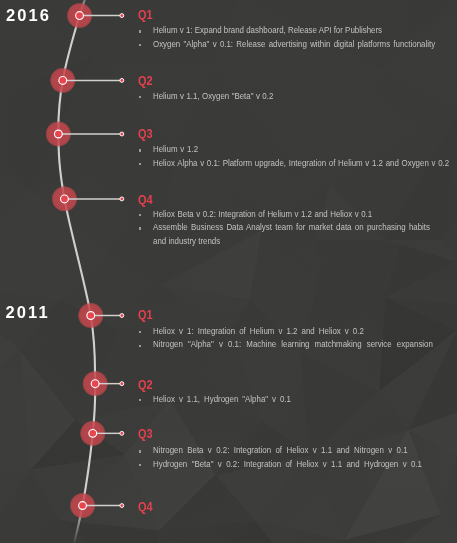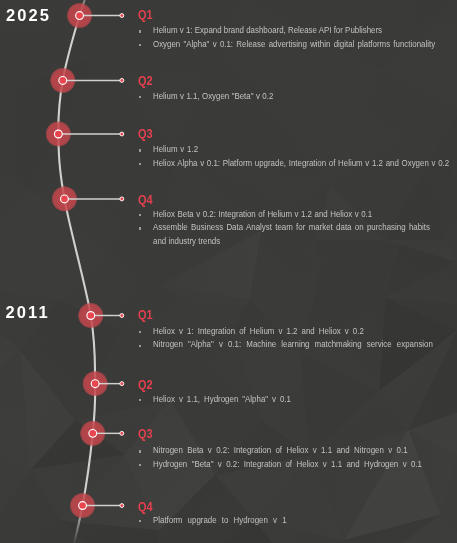--- a/index.html
+++ b/index.html
@@ -549,21 +549,21 @@
         <circle cx="121.85" cy="433.35" r="1.95" fill="#e8454f" stroke="#ffffff" stroke-width="0.95"></circle>
       </g>
       <g>
         <circle cx="82.55" cy="505.55" r="12.9" fill="url(#nodeGlow)"></circle>
         <line x1="82.55" y1="505.55" x2="121.85" y2="505.55" stroke="#d0d0cf" stroke-width="1.45"></line>
         <circle cx="82.55" cy="505.55" r="3.9" fill="#e8454f" stroke="#ffffff" stroke-width="1.15"></circle>
         <circle cx="121.85" cy="505.55" r="1.95" fill="#e8454f" stroke="#ffffff" stroke-width="0.95"></circle>
       </g>
     </svg>
   <div id="labels">
-      <div class="year" style="left: 6px; top: 7px; color: rgb(255, 255, 255);">2025</div>
+      <div class="year" style="left: 6px; top: 7px; color: rgb(255, 255, 255);">2016</div>
       <div class="year" style="left: 5.5px; top: 304px; color: rgb(255, 255, 255);">2011</div>
       <div class="qblock" style="left: 138.4px; top: 9.2px;">
         <div class="qlabel" style="color: rgb(229, 64, 78);">Q1</div>
         <div class="bullets" style="margin-top: 2.7px;">
           <div class="row"><span class="dot" style="background: rgb(154, 154, 152);"></span><span class="tx" style="color: rgb(194, 194, 192); word-spacing: 0.02px; white-space: nowrap;">Helium v 1: Expand brand dashboard, Release API for Publishers</span></div>
           <div class="row"><span class="dot" style="background: rgb(154, 154, 152);"></span><span class="tx" style="color: rgb(194, 194, 192); word-spacing: 1.25px; white-space: nowrap;">Oxygen "Alpha" v 0.1: Release advertising within digital platforms functionality</span></div>
         </div>
       </div>
       <div class="qblock" style="left: 138.4px; top: 74.7px;">
         <div class="qlabel" style="color: rgb(229, 64, 78);">Q2</div>
@@ -600,18 +600,15 @@
       </div>
       <div class="qblock" style="left: 138.4px; top: 428.1px;">
         <div class="qlabel" style="color: rgb(229, 64, 78);">Q3</div>
         <div class="bullets" style="margin-top: 3.6px;">
           <div class="row"><span class="dot" style="background: rgb(154, 154, 152);"></span><span class="tx" style="color: rgb(194, 194, 192); word-spacing: 2.48px; white-space: nowrap;">Nitrogen Beta v 0.2: Integration of Heliox v 1.1 and Nitrogen v 0.1</span></div>
           <div class="row"><span class="dot" style="background: rgb(154, 154, 152);"></span><span class="tx" style="color: rgb(194, 194, 192); word-spacing: 2.48px; white-space: nowrap;">Hydrogen "Beta" v 0.2: Integration of Heliox v 1.1 and Hydrogen v 0.1</span></div>
         </div>
       </div>
       <div class="qblock" style="left: 138.4px; top: 500.6px;">
         <div class="qlabel" style="color: rgb(229, 64, 78);">Q4</div>
-        <div class="bullets" style="margin-top: 0.8px;">
-          <div class="row"><span class="dot" style="background: rgb(154, 154, 152);"></span><span class="tx" style="color: rgb(194, 194, 192); word-spacing: 3.42px; white-space: nowrap;">Platform upgrade to Hydrogen v 1</span></div>
-        </div>
       </div>
     </div>
 </div>
 
 </body></html>

